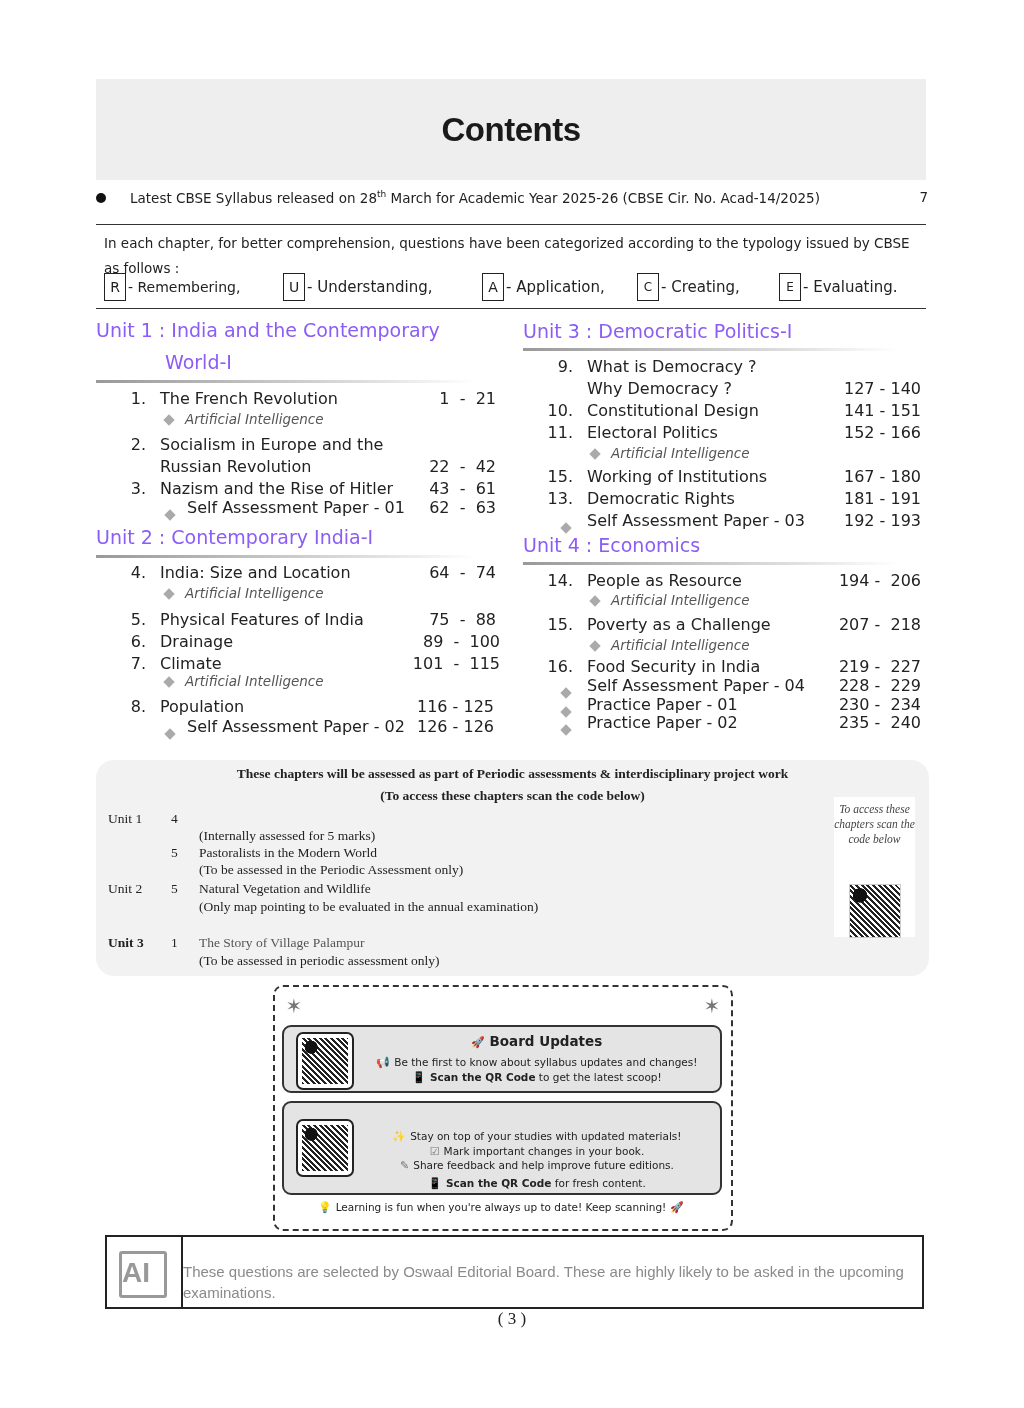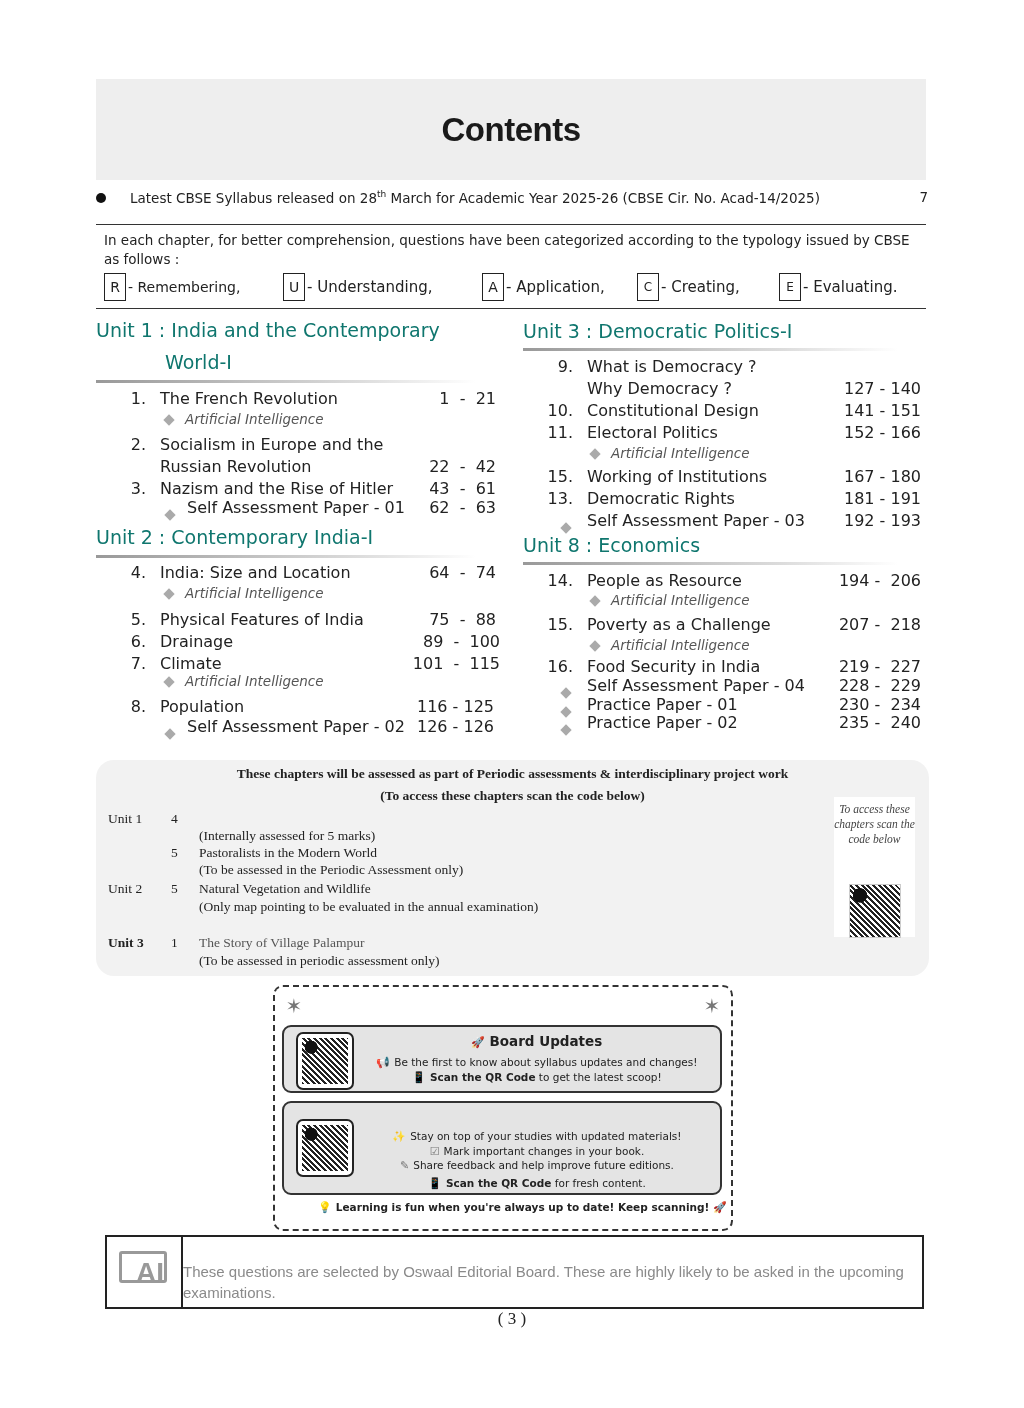--- a/index.html
+++ b/index.html
@@ -10,28 +10,28 @@
   #title-band { left: 96px; top: 79px; width: 830px; height: 101px; background: #eeeeee; display: flex; align-items: center; justify-content: center; }
   #title-band h1 { margin: 0; font-family: "Liberation Sans", sans-serif; font-weight: bold; font-size: 33px; color: #1a1a1a; letter-spacing: -0.5px; }
 
   #syllabus-row { left: 96px; top: 188px; width: 834px; height: 24px; font-size: 13.5px; color: #222; }
   #syllabus-row .bullet { position: absolute; left: 0; top: 5px; width: 10px; height: 10px; border-radius: 50%; background: #111; }
   #syllabus-row .txt { position: absolute; left: 34px; top: 1px; font-family: "DejaVu Sans", sans-serif; }
   #syllabus-row sup { font-size: 9px; }
   #syllabus-row .pg { position: absolute; right: 2px; top: 1px; }
   .hrule { left: 96px; width: 830px; height: 0; border-top: 1.5px solid #333; }
 
-  #typology-intro { left: 104px; top: 231px; width: 820px; font-size: 13.5px; line-height: 19px; color: #222; }
+  #typology-intro { left: 104px; top: 231px; width: 820px; font-size: 13.5px; line-height: 25px; color: #222; }
   #typology-row { left: 104px; top: 273px; width: 820px; height: 30px; font-size: 15px; }
   .typ { position: absolute; top: 0; display: flex; align-items: center; }
   .typ .box { display: inline-block; border: 1.3px solid #222; width: 20px; height: 26px; text-align: center; line-height: 26px; font-size: 14px; margin-right: 2px; }
   .typ .box.sm { font-size: 12px; }
 
   
-  .unit-title { font-family: "DejaVu Sans", sans-serif; font-size: 19px; color: #0f766e; font-weight: normal; }
+  .unit-title { font-family: "DejaVu Sans", sans-serif; font-size: 19px; color: #8b5cf6; font-weight: normal; }
   .unit-rule { height: 3px; background: linear-gradient(to right, #999, #ddd 70%, rgba(255,255,255,0)); }
   .toc-row { position: absolute; font-size: 16px; color: #222; white-space: nowrap; }
   .toc-row .num { position: absolute; text-align: right; width: 30px; }
   .toc-row .lbl { position: absolute; }
   .toc-row .pages { position: absolute; text-align: right; }
   .ai-row { position: absolute; font-size: 13.5px; font-style: italic; color: #555; white-space: nowrap; }
   .diamond { display: inline-block; width: 8px; height: 8px; background: #aaa; transform: rotate(45deg); }
 
   
   #assess-box { left: 96px; top: 760px; width: 833px; height: 216px; background: #f2f2f2; border-radius: 18px; font-family: "Liberation Serif", serif; font-size: 13.5px; color: #222; }
@@ -52,26 +52,26 @@
   #stay-box { left: 273px; top: 985px; width: 456px; height: 242px; border: 2px dashed #333; border-radius: 10px; font-family: "DejaVu Sans", sans-serif; }
   #stay-box .title { position: absolute; left: 0; width: 100%; top: 8px; text-align: center; font-weight: bold; font-size: 16px; color: #222; }
   .party { position: absolute; top: 6px; width: 26px; height: 26px; font-size: 20px; line-height: 26px; text-align: center; color: #777; }
   .upd-card { position: absolute; left: 7px; width: 436px; background: #e4e4e4; border: 2px solid #333; border-radius: 9px; }
   .upd-card .qr-wrap { position: absolute; left: 12px; width: 54px; height: 54px; border: 2px solid #222; border-radius: 7px; background: #fff; }
   .upd-card .qr-wrap .qr { position: absolute; left: 4px; top: 4px; width: 46px; height: 46px; border: none; }
   .upd-card .head { position: absolute; left: 70px; right: 0; text-align: center; font-weight: bold; font-size: 13.5px; color: #222; }
   .upd-card .line { position: absolute; left: 70px; right: 0; text-align: center; font-size: 10.5px; color: #222; white-space: nowrap; }
   .upd-card .line b { font-weight: bold; }
   .emo { color: #777; font-size: 11px; margin-right: 4px; }
-  #stay-box .footer-line { position: absolute; left: 0; width: 100%; top: 214px; text-align: right; font-weight: bold; font-size: 10.5px; color: #222; }
+  #stay-box .footer-line { position: absolute; left: 0; width: 100%; top: 214px; text-align: center; font-weight: normal; font-size: 10.5px; color: #222; }
 
   
   #hlq-box { left: 105px; top: 1235px; width: 815px; height: 70px; border: 2px solid #222; }
   #hlq-box .iconcell { position: absolute; left: 0; top: 0; width: 74px; height: 70px; border-right: 2px solid #222; }
-  #hlq-box .ai-glyph { position: absolute; left: 12px; top: 14px; width: 48px; height: 32px; border: 3px solid #999; border-radius: 3px; font-family: "Liberation Sans", sans-serif; font-weight: bold; font-size: 28px; color: #999; text-align: right; line-height: 38px; box-sizing: border-box; }
+  #hlq-box .ai-glyph { position: absolute; left: 12px; top: 14px; width: 48px; height: 47px; border: 3px solid #999; border-radius: 3px; font-family: "Liberation Sans", sans-serif; font-weight: bold; font-size: 28px; color: #999; text-align: left; line-height: 38px; box-sizing: border-box; }
   #hlq-box .h { position: absolute; left: 76px; top: 2px; font-family: "Liberation Sans", sans-serif; font-weight: bold; font-size: 18px; color: #8a8a8a; }
   #hlq-box .b { position: absolute; left: 76px; top: 24px; right: 4px; font-family: "Liberation Sans", sans-serif; font-size: 15px; line-height: 21px; color: #8a8a8a; }
 
   #page-num { left: 0; width: 1024px; top: 1309px; text-align: center; font-family: "Liberation Serif", serif; font-size: 17px; color: #222; }
 </style>
 </head>
 <body>
 
 <div id="title-band" class="abs">
   <h1>Contents</h1>
@@ -206,21 +206,21 @@
   <span class="num" style="left:0;">13.</span>
   <span class="lbl" style="left:44px;">Democratic Rights</span>
   <span class="pages" style="right:0; white-space:pre;">181 - 191</span>
 </div>
 <div class="toc-row" style="left:543px; top:511px; width:378px;">
   <span class="lbl" style="left:19px; top:6px;"><span class="diamond"></span></span>
   <span class="lbl" style="left:44px;">Self Assessment Paper - 03</span>
   <span class="pages" style="right:0; white-space:pre;">192 - 193</span>
 </div>
 
-<div class="abs unit-title" style="left:523px; top:534px;">Unit 8 : Economics</div>
+<div class="abs unit-title" style="left:523px; top:534px;">Unit 4 : Economics</div>
 <div class="abs unit-rule" style="left:523px; top:562px; width:375px;"></div>
 
 <div class="toc-row" style="left:543px; top:571px; width:378px;">
   <span class="num" style="left:0;">14.</span>
   <span class="lbl" style="left:44px;">People as Resource</span>
   <span class="pages" style="right:0; white-space:pre;">194 -  206</span>
 </div>
 <div class="ai-row" style="left:591px; top:592px;"><span class="diamond"></span><span style="margin-left:12px;">Artificial Intelligence</span></div>
 <div class="toc-row" style="left:543px; top:615px; width:378px;">
   <span class="num" style="left:0;">15.</span>

